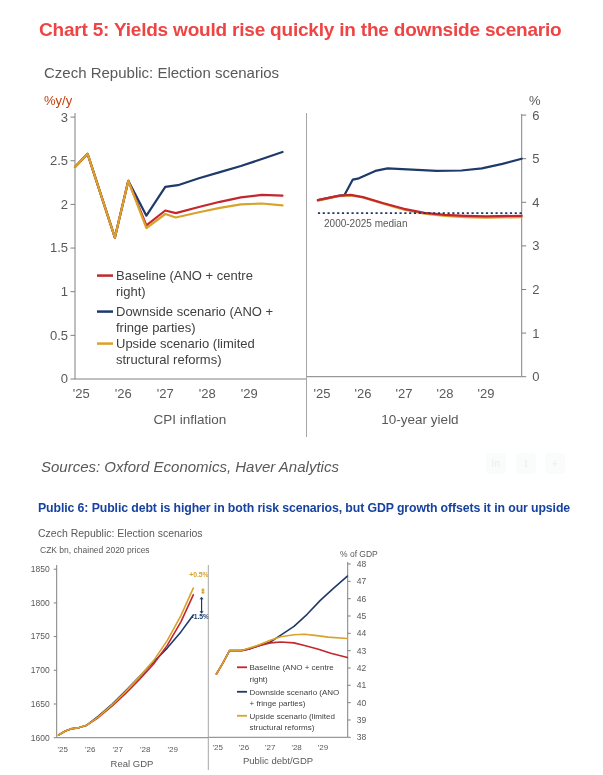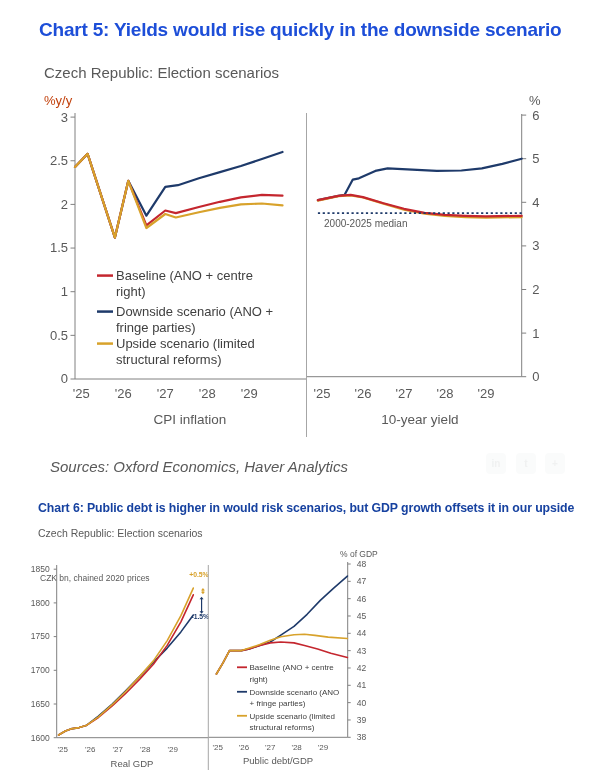--- a/index.html
+++ b/index.html
@@ -3,50 +3,50 @@
 <meta charset="utf-8">
 <style>
   html,body{margin:0;padding:0;background:#fff;}
   body{font-family:"Liberation Sans",sans-serif;}
   .page{position:relative;width:603px;height:775px;background:#ffffff;overflow:hidden;}
   .abs{position:absolute;white-space:nowrap;}
   .c5-title{left:39px;top:19px;font-size:19px;font-weight:700;letter-spacing:-0.2px;}
   .c5-sub{left:44px;top:64px;font-size:15px;color:#595959;}
   .unit-tl{left:44px;top:93px;font-size:13px;color:#c2410c;}
   .unit-tr{left:529px;top:93px;font-size:13px;color:#595959;}
-  .sources{left:50px;top:458px;font-size:15px;font-style:italic;color:#595959;}
+  .sources{left:41px;top:458px;font-size:15px;font-style:italic;color:#595959;}
   .c6-title{left:38px;top:501px;font-size:12.3px;font-weight:700;letter-spacing:-0.1px;}
   .c6-sub{left:38px;top:527px;font-size:10.5px;color:#595959;}
-  .unit-bl{left:40px;top:545px;font-size:8.5px;color:#595959;margin-top:28px;}
+  .unit-bl{left:40px;top:545px;font-size:8.5px;color:#595959;}
   .unit-br{left:340px;top:549px;font-size:8.5px;color:#595959;}
   .share-wrap{left:486px;top:453px;width:82px;height:22px;}
   .share-icon{position:absolute;top:0;width:20px;height:21px;border-radius:4px;background:#fafbfb;
               color:#f0f1f1;font-size:10px;font-weight:700;text-align:center;line-height:21px;}
   svg{position:absolute;left:0;top:0;}
   text{font-family:"Liberation Sans",sans-serif;}
 </style>
 </head>
 <body>
 
 <div class="page">
 
-  <div class="abs c5-title" style="color: #1d4ed8;">Chart 5: Yields would rise quickly in the downside scenario</div>
+  <div class="abs c5-title" style="color: #ef4444;">Chart 5: Yields would rise quickly in the downside scenario</div>
   <div class="abs c5-sub">Czech Republic: Election scenarios</div>
   <div class="abs unit-tl">%y/y</div>
   <div class="abs unit-tr">%</div>
 
   <div class="abs sources">Sources: Oxford Economics, Haver Analytics</div>
 
   <div class="abs share-wrap">
     <div class="share-icon" style="left:0px">in</div>
     <div class="share-icon" style="left:30px">t</div>
     <div class="share-icon" style="left:59px">+</div>
   </div>
 
-  <div class="abs c6-title" style="color: rgb(23, 66, 160);">Chart 6: Public debt is higher in would risk scenarios, but GDP growth offsets it in our upside</div>
+  <div class="abs c6-title" style="color: rgb(23, 66, 160);">Public 6: Public debt is higher in both risk scenarios, but GDP growth offsets it in our upside</div>
   <div class="abs c6-sub">Czech Republic: Election scenarios</div>
   <div class="abs unit-bl">CZK bn, chained 2020 prices</div>
   <div class="abs unit-br">% of GDP</div>
 
   <svg id="chart-svg" width="603" height="775" viewBox="0 0 603 775">
       <g>
         <line x1="75" y1="113" x2="75" y2="379" stroke="#808080" stroke-width="1"></line>
         <line x1="75" y1="379" x2="306" y2="379" stroke="#808080" stroke-width="1"></line>
         <line x1="70.5" y1="379" x2="75" y2="379" stroke="#808080" stroke-width="1"></line>
         <text x="68" y="383.42" text-anchor="end" font-size="13" fill="#595959">0</text>

